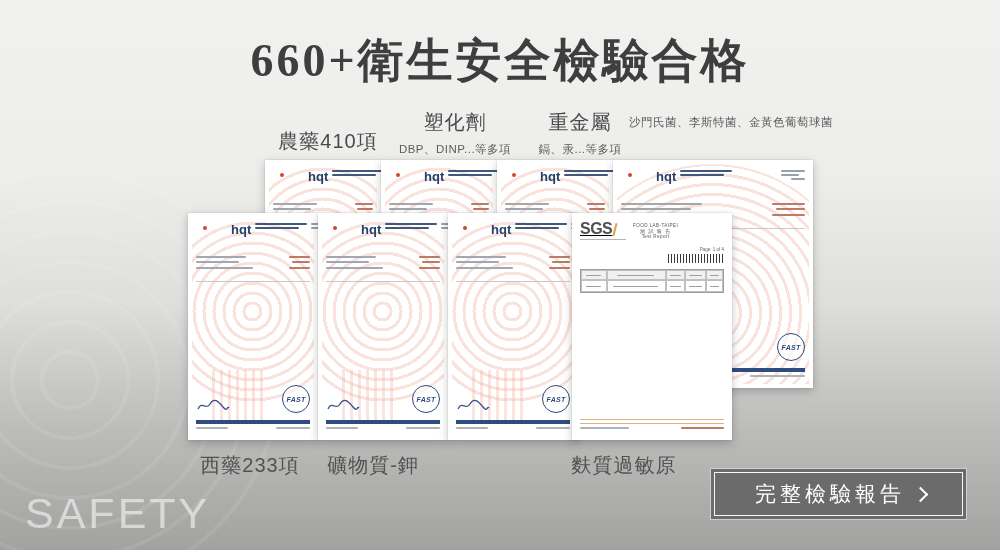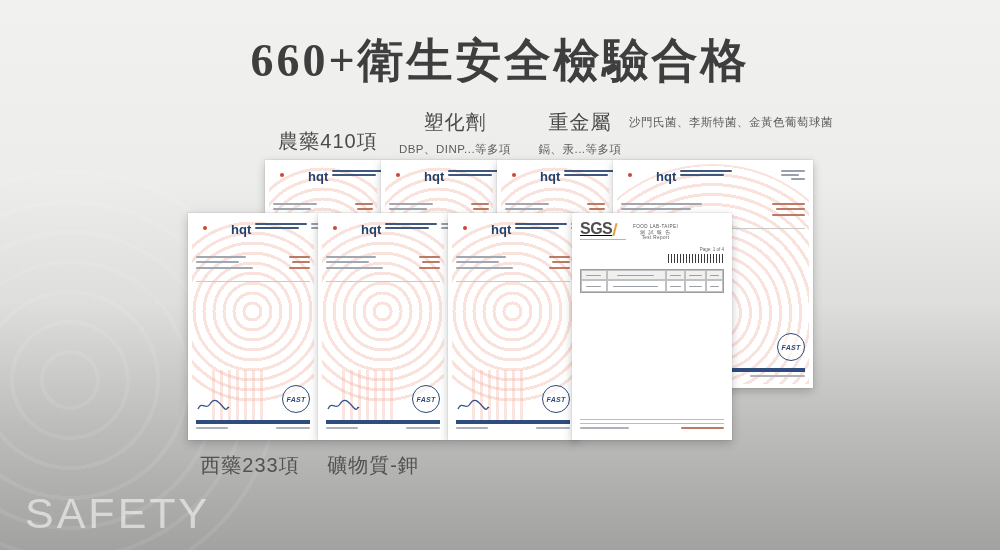--- a/index.html
+++ b/index.html
@@ -57,21 +57,21 @@
   .hline{height:1px;background:#c9c9c9;margin:4px 0;}
   .c-sig{position:relative;display:flex;align-items:flex-end;margin-top:auto;padding:2px 0 4px 0;}
   .stamp{
     margin-left:auto;width:26px;height:26px;border:1.4px solid #2a4a7b;border-radius:50%;
     color:#2a4a7b;font-size:7px;font-style:italic;font-weight:bold;
     display:flex;align-items:center;justify-content:center;background:rgba(255,255,255,0.55);
     letter-spacing:0.3px;
   }
   .c-foot .navy{height:4px;background:#2e4d7e;border-radius:0;margin:3px 0;}
   
-  .sgs-top{position:relative;display:flex;align-items:flex-end;margin-bottom:8px;text-decoration:underline;}
+  .sgs-top{position:relative;display:flex;align-items:center;margin-bottom:8px;text-decoration:underline;}
   .sgs-logo{font-weight:bold;font-size:16px;color:#4f4f4f;letter-spacing:-0.5px;line-height:1;
     border-bottom:1.5px solid #b5b5b5;padding:0 14px 2px 0;font-family:"Liberation Sans",sans-serif;}
   .sgs-slash{position:absolute;left:34px;top:2px;width:2px;height:13px;background:#e2a140;transform:rotate(14deg);}
   .sgs-center{position:absolute;left:50%;transform:translateX(-42%);text-align:center;color:#4d4d4d;}
   .sgs-center .cn{font-size:5px;letter-spacing:1px;color:#555;}
   .sgs-center .en{font-size:4.6px;letter-spacing:0.4px;color:#555;}
   .sgs-page{position:absolute;right:0;top:26px;font-size:4.5px;color:#666;}
   .sgs-refrow{display:flex;margin-top:4px;}
   .sgs-refrow .left{width:52%;}
   .sgs-refrow .right{width:42%;margin-left:auto;}
@@ -425,16 +425,23 @@
         <div><i class="ln thin" style="width:30%"></i><div class="gap"></div><i class="ln thin" style="width:92%"></i><i class="ln thin" style="width:60%"></i><i class="ln thin" style="width:84%"></i><i class="ln thin" style="width:74%"></i><i class="ln thin" style="width:66%"></i><i class="ln thin" style="width:40%"></i></div>
         <div class="sgs-foot" style="margin-top:auto;"><i class="ln thin" style="width:100%"></i><i class="ln thin" style="width:100%"></i><i class="ln thin" style="width:100%"></i><i class="ln thin" style="width:100%"></i><i class="ln thin" style="width:100%"></i><div class="orange"></div><i class="ln thin" style="width:96%"></i><i class="ln thin" style="width:88%"></i><div class="orange"></div><div class="row">
             <i class="ln thin" style="width:34%"></i>
             <i class="ln thin red" style="width:30%"></i>
           </div></div>
       </div>
     </div>
 
   <div class="botcat" style="left:250px;top:452px;">西藥233項</div>
   <div class="botcat" style="left:373px;top:452px;">礦物質-鉀</div>
+  <div class="botcat" style="left:624px;top:452px;">麩質過敏原</div>
 
   <div class="safety">SAFETY</div>
 
+  <button class="report-btn">
+    <span class="inner">
+      <span class="lbl">完整檢驗報告</span>
+      <span class="chev"></span>
+    </span>
+  </button>
 </div>
 
 </body></html>

